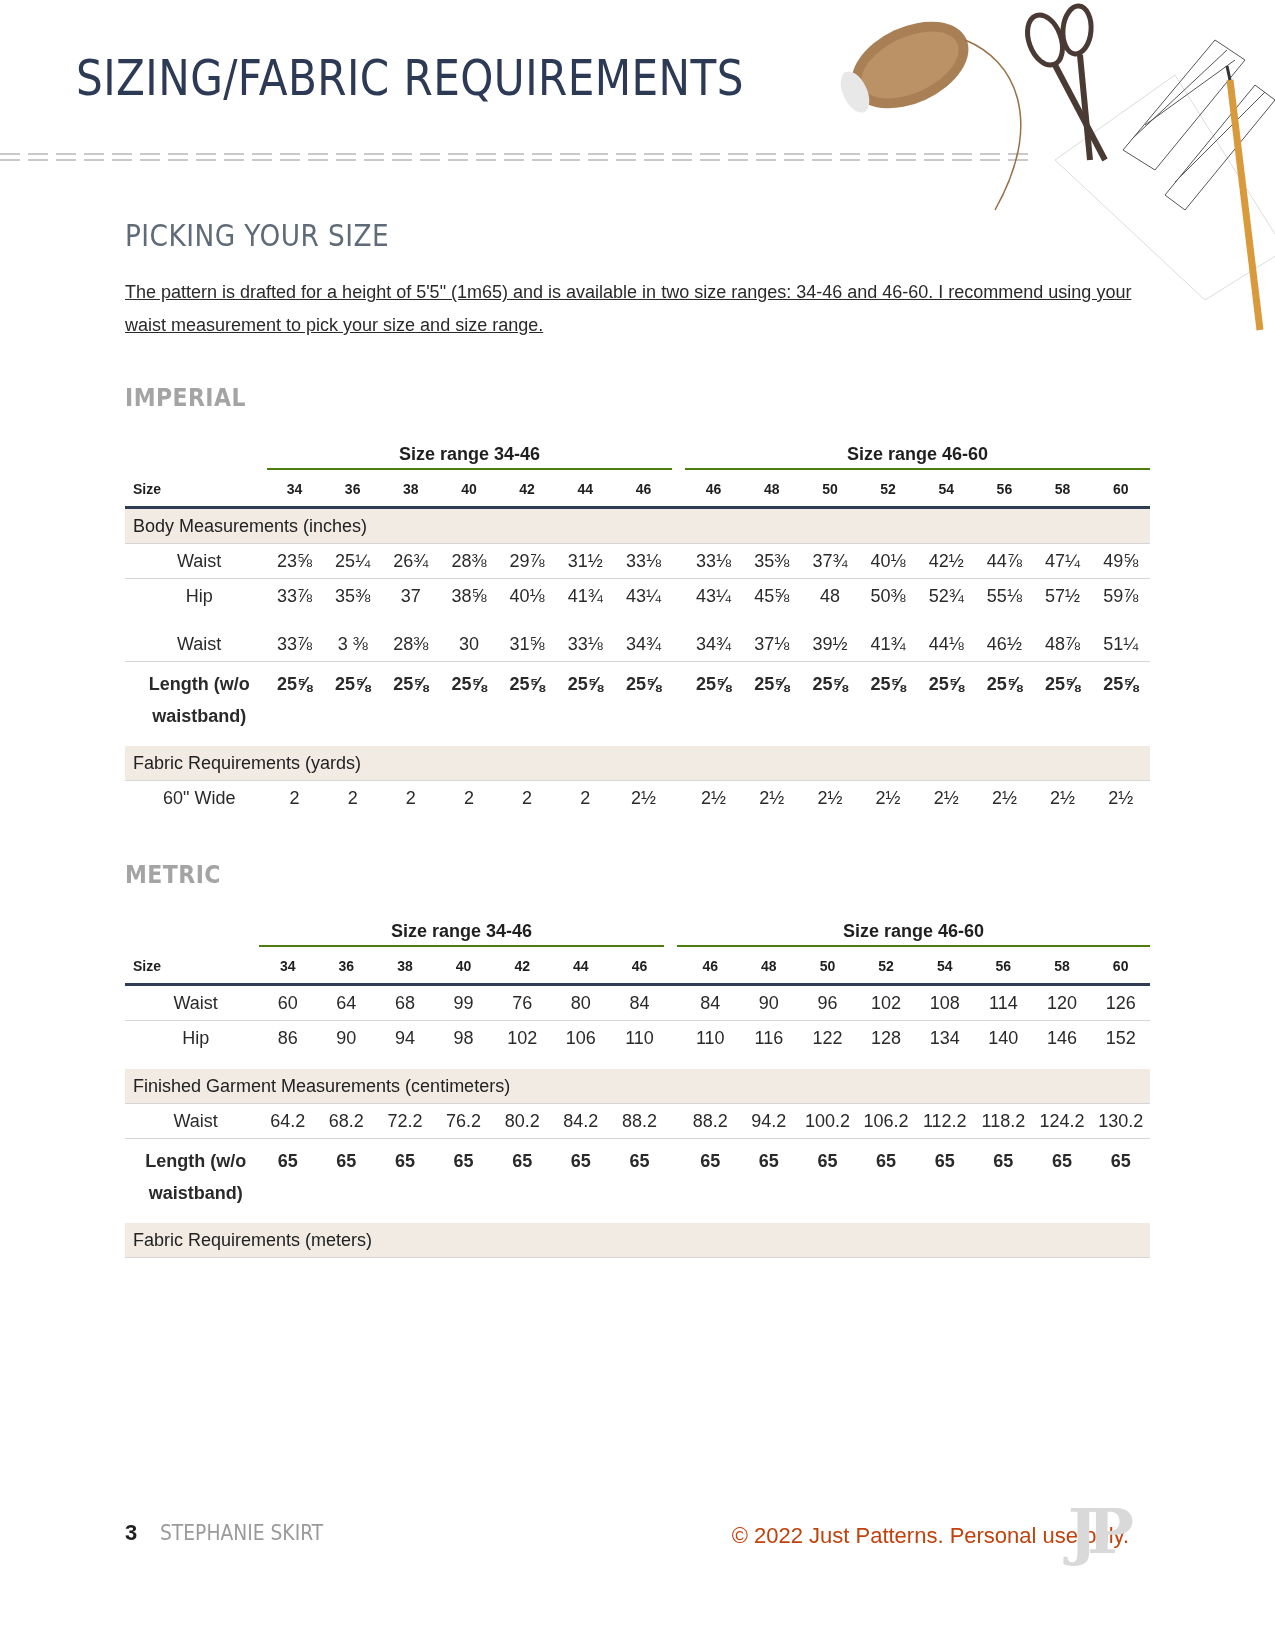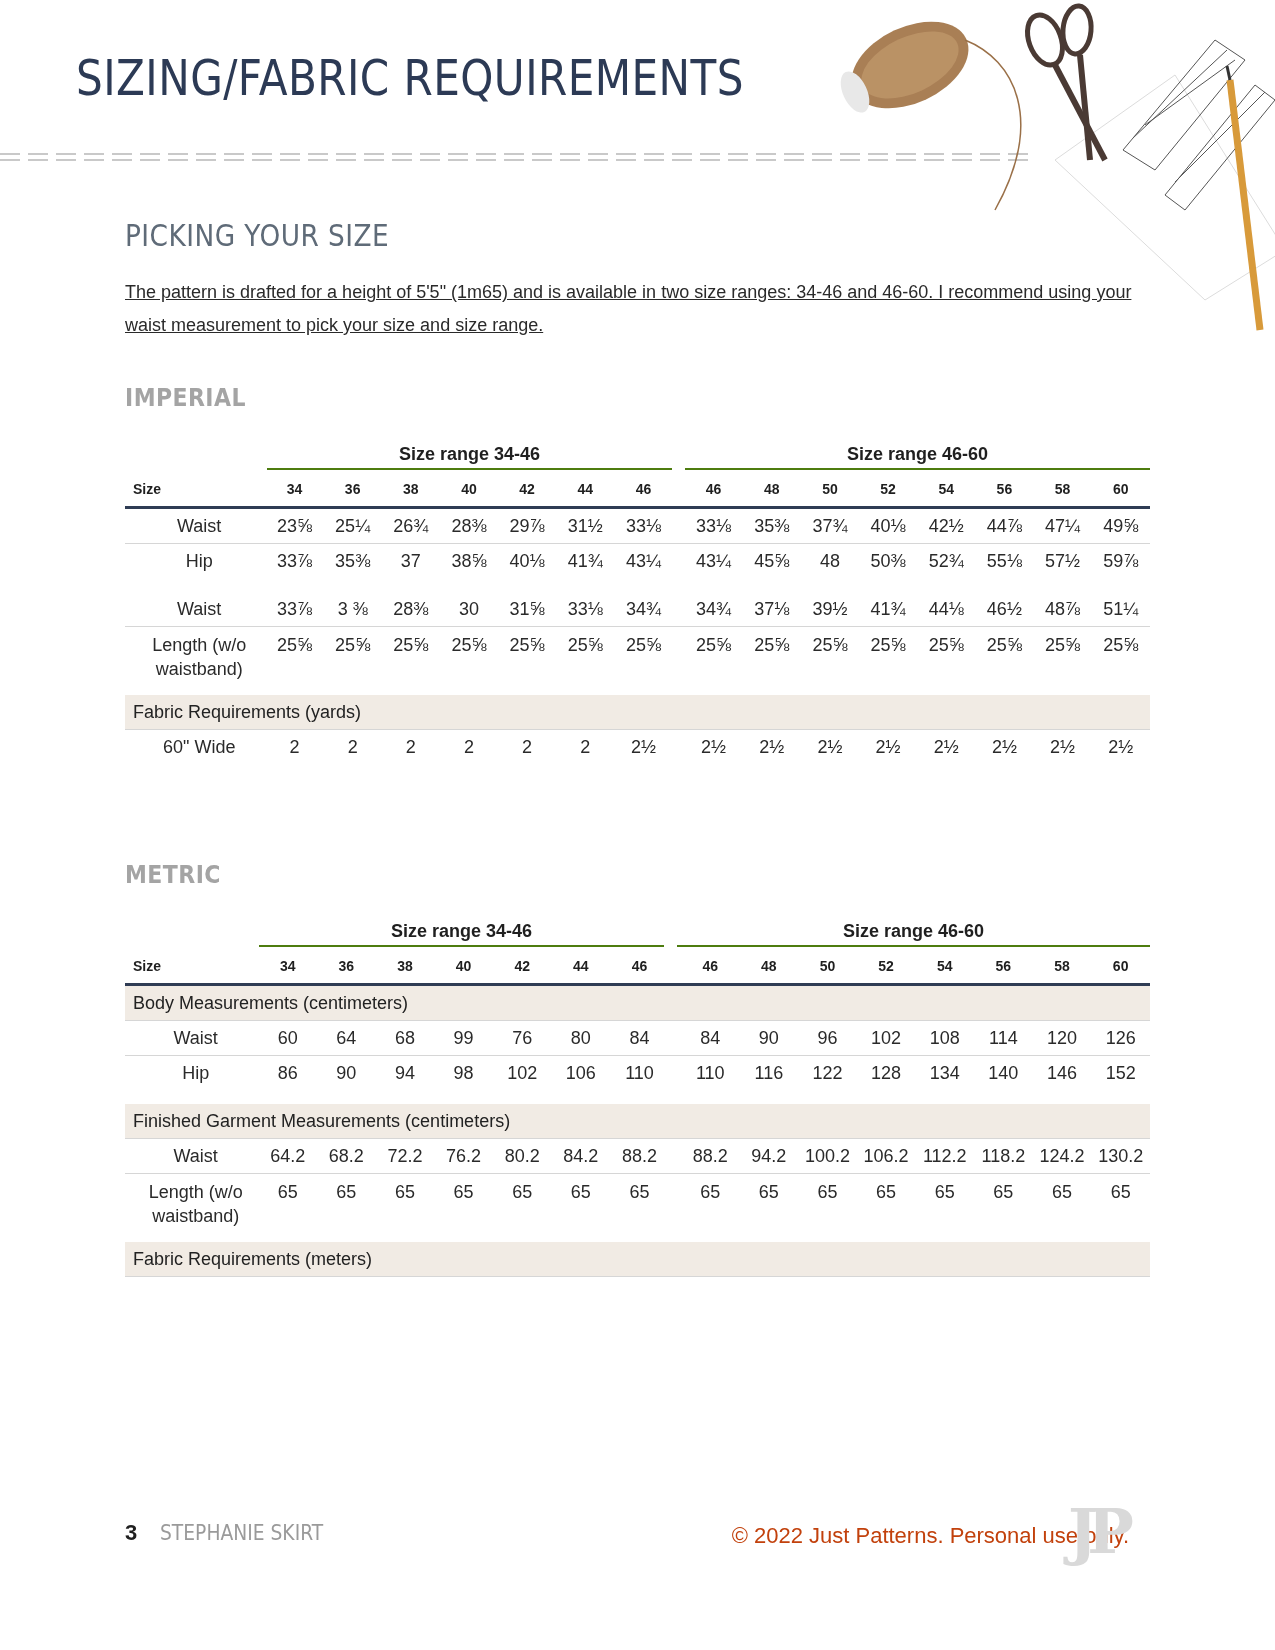--- a/index.html
+++ b/index.html
@@ -19,21 +19,21 @@
   .tbl col.c0 { width:140px; }
   .tbl col.cs { width:58px; }
   .tbl col.gap { width:12px; }
   .tbl th { font-weight:bold; font-size:14px; text-align:center; height:34px; padding:0; border-bottom:3px solid #2f3c54; }
   .tbl th.lbl { text-align:left; padding-left:8px; }
   .tbl td { font-size:18px; text-align:center; padding:0; height:34px; color:#2a2a2a; border-bottom:1px solid #d6d6d6; white-space:nowrap; }
   .tbl td.lbl { text-align:center; padding-left:8px; }
   .tbl tr.grp td { background:#f1ebe4; text-align:left; padding-left:8px; color:#222; border-bottom:1px solid #d6d6d6; }
   .tbl tr.spacer td { height:14px; border:none; background:#fff; }
   .tbl tr.last td { border-bottom:none; }
-  .tbl tr.tall td { vertical-align:top; padding-top:6px; height:48px; line-height:24px; }
+  .tbl tr.tall td { vertical-align:top; padding-top:6px; height:48px; line-height:32px;font-weight:bold; }
   .tbl td.gap, .tbl th.gap { background:#fff; }
   .footer-num { position:absolute; left:125px; top:1520px; font-weight:bold; font-size:22px; color:#1f1f1f; }
   .footer-title { position:absolute; left:160px; top:1520px; font-family:"DejaVu Sans", sans-serif; font-size:22px; color:#9a9a9a; transform:scaleX(0.85); transform-origin:left center; }
   .footer-copy { position:absolute; right:146px; top:1523px; font-size:22px; color:#c2410c; }
   .logo { position:absolute; left:1068px; top:1495px; font-family:"DejaVu Serif", serif; font-size:62px; color:#d9d9d9; font-weight:bold; letter-spacing:-10px; }
 </style>
 </head>
 <body>
 
 <h1 class="page-title">SIZING/FABRIC REQUIREMENTS</h1>
@@ -117,20 +117,23 @@
         <th>48</th>
         <th>50</th>
         <th>52</th>
         <th>54</th>
         <th>56</th>
         <th>58</th>
         <th>60</th>
       </tr>
     </thead>
     <tbody>
+        <tr class="grp">
+          <td colspan="17">Body Measurements (inches)</td>
+        </tr>
         <tr>
           <td class="lbl">Waist</td>
           <td>23⅝</td>
           <td>25¼</td>
           <td>26¾</td>
           <td>28⅜</td>
           <td>29⅞</td>
           <td>31½</td>
           <td>33⅛</td>
           <td class="gap"></td>
@@ -274,23 +277,20 @@
         <th>48</th>
         <th>50</th>
         <th>52</th>
         <th>54</th>
         <th>56</th>
         <th>58</th>
         <th>60</th>
       </tr>
     </thead>
     <tbody>
-        <tr class="grp">
-          <td colspan="17">Body Measurements (centimeters)</td>
-        </tr>
         <tr>
           <td class="lbl">Waist</td>
           <td>60</td>
           <td>64</td>
           <td>68</td>
           <td>99</td>
           <td>76</td>
           <td>80</td>
           <td>84</td>
           <td class="gap"></td>

